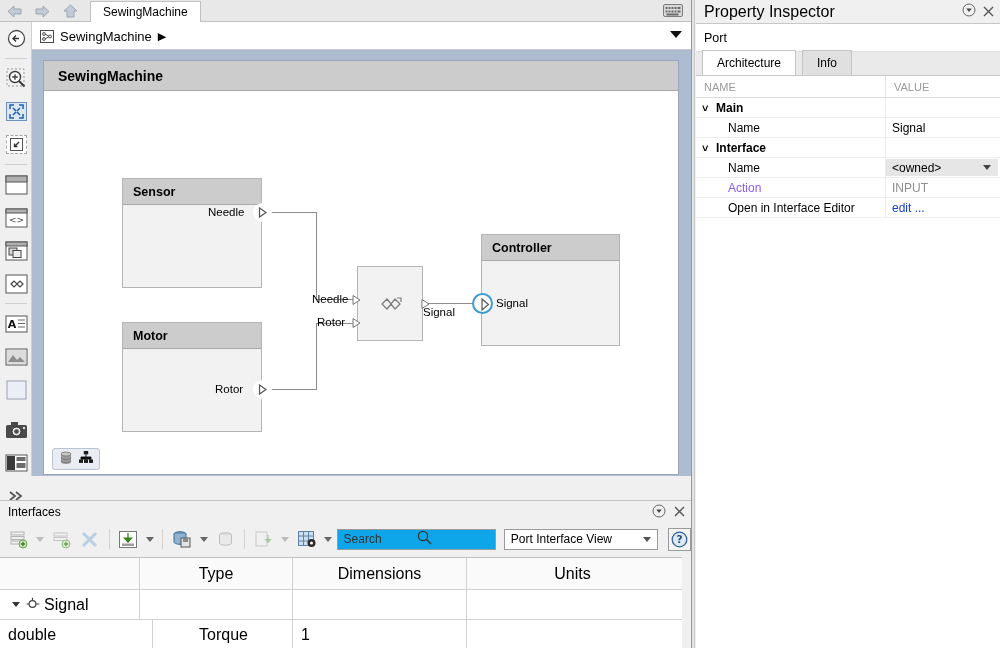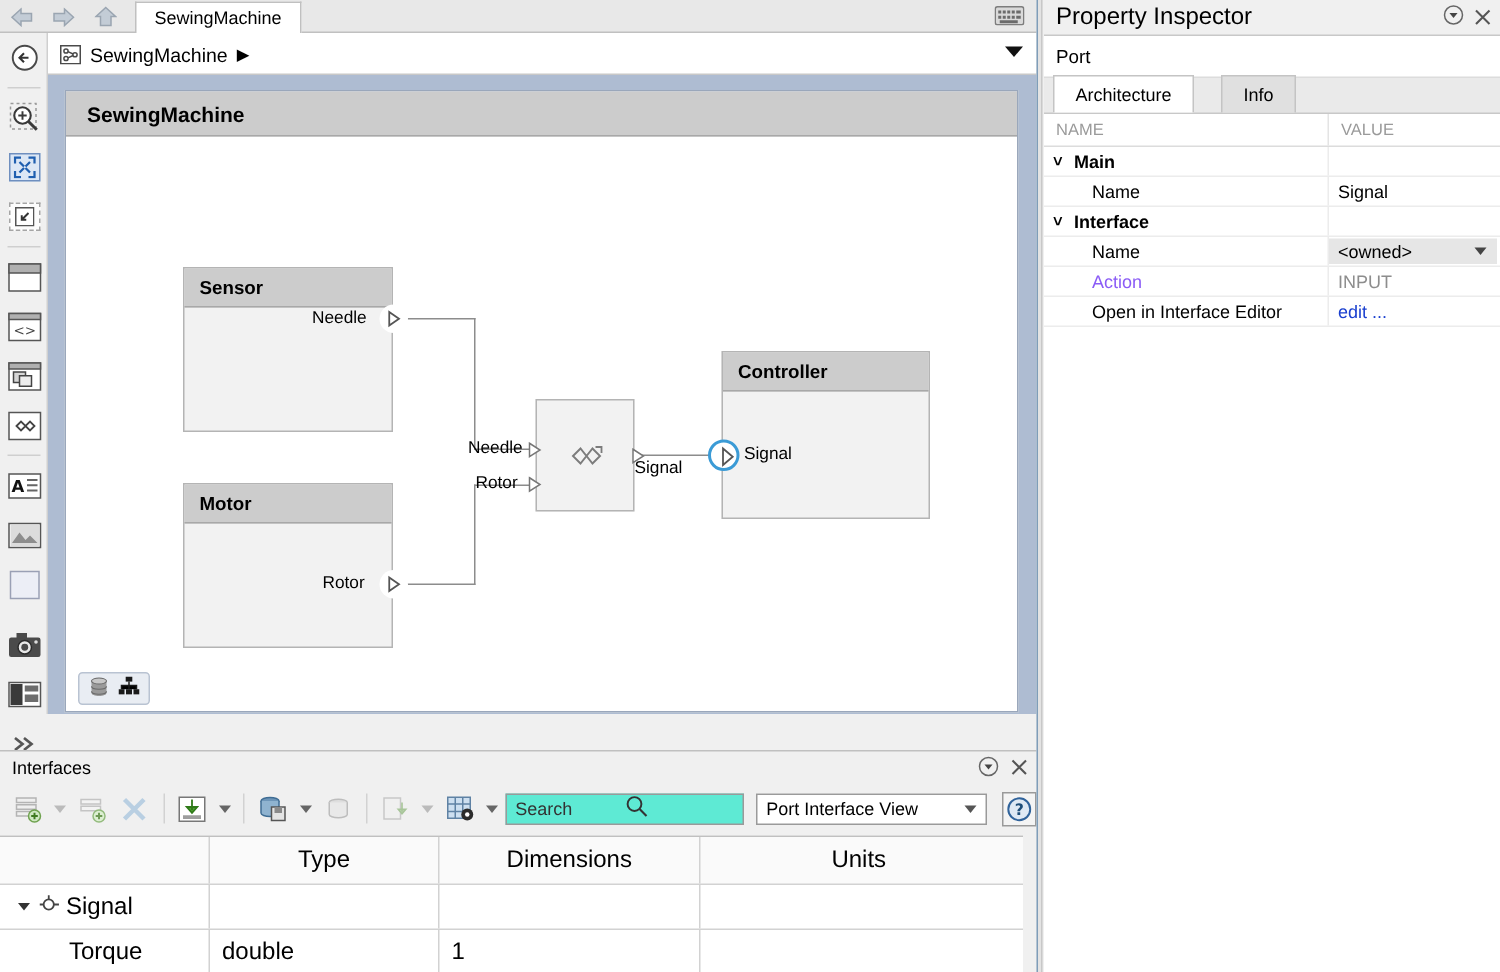--- a/index.html
+++ b/index.html
@@ -64,21 +64,21 @@
   
   .ifpanel { position:absolute; left:0; top:500px; width:691px; height:148px; background:#f0f0f0; border-top:1px solid #c0c0c0; }
   .ifhdr { position:absolute; left:0; top:0; width:691px; height:22px; display:flex; align-items:center; padding-left:8px; font-size:12px; }
   .ifhdr-btns { position:absolute; right:6px; top:3px; display:flex; gap:8px; align-items:center; }
   .iftool { position:absolute; left:0; top:24px; width:691px; height:28px; display:flex; align-items:center; gap:2px; padding-left:6px; }
   .tb-btn { width:26px; height:24px; display:flex; align-items:center; justify-content:center; }
   .tb-caret { width:13px; height:24px; display:flex; align-items:center; justify-content:center; }
   .tb-caret i { display:block; width:0;height:0;border-left:4px solid transparent;border-right:4px solid transparent;border-top:5px solid #666; }
   .tb-caret.dim i { border-top-color:#bbb; }
   .tb-sep { width:1px; height:20px; background:#d2d2d2; margin:0 4px; }
-  .searchbox { width:160px; height:21px; background:#5eead4; border:1px solid #9a9a9a; display:flex; align-items:center;
+  .searchbox { width:160px; height:21px; background:#0ea5e9; border:1px solid #9a9a9a; display:flex; align-items:center;
                padding:0 4px 0 6px; font-size:12px; color:#333; }
   .searchbox span { flex:1; }
   .viewsel { width:155px; height:21px; background:#fff; border:1px solid #9a9a9a; display:flex; align-items:center;
              padding:0 6px; font-size:12px; margin-left:6px; }
   .viewsel .cv { margin-left:auto; width:0;height:0;border-left:4px solid transparent;border-right:4px solid transparent;border-top:5px solid #555; }
   .helpbtn { margin-left:8px; width:23px; height:23px; background:#f4f4f4; border:1px solid #9a9a9a; display:flex; align-items:center; justify-content:center; }
 
   
   .iftable { position:absolute; left:0; top:56px; width:682px; height:92px; background:#fff; border-top:1px solid #c0c0c0; }
   .ifrow { display:flex; height:30px; border-bottom:1px solid #d2d2d2; }
@@ -90,21 +90,21 @@
   .tree-toggle { width:12px; display:flex; align-items:center; justify-content:center; }
   .tree-toggle i { width:0;height:0;border-left:4px solid transparent;border-right:4px solid transparent;border-top:5px solid #333; }
 
   
   .divider { position:absolute; left:691px; top:0; width:4px; height:648px; background:#e3e3e3; border-left:1px solid #7f9db9; border-right:1px solid #c8c8c8;}
   .pi { position:absolute; left:696px; top:0; width:304px; height:648px; background:#fff; }
   .pi-hdr { height:24px; background:#f0f0f0; border-bottom:1px solid #c8c8c8; display:flex; align-items:center; padding-left:8px; font-size:16px; position:relative;}
   .pi-hdr-btns { position:absolute; right:6px; top:3px; display:flex; gap:7px; align-items:center; }
   .pi-sub { height:28px; background:#fff; border-bottom:1px solid #dcdcdc; display:flex; align-items:center; padding-left:8px; font-size:12.5px; }
   .pi-tabs { height:24px; background:#eaeaea; border-bottom:1px solid #c8c8c8; display:flex; align-items:flex-end; padding-left:6px; }
-  .pi-tab { height:22px; padding:12px 14px; display:flex; align-items:center; font-size:12px; background:#e0e0e0; border:1px solid #c4c4c4; border-bottom:none; margin-right:18px; }
+  .pi-tab { height:22px; padding:12px 14px; display:flex; align-items:center; font-size:12px; background:#e0e0e0; border:1px solid #c4c4c4; border-bottom:none; margin-right:6px; }
   .pi-tab.active { background:#fff; }
   .pi-colhdr { height:22px; display:flex; border-bottom:1px solid #dcdcdc; background:#fff; }
   .pi-colhdr div { font-size:11px; color:#9a9a9a; display:flex; align-items:center; padding-left:8px; }
   .pi-col-n { width:190px; border-right:1px solid #e4e4e4; }
   .pi-col-v { flex:1; }
   .pi-row { height:20px; display:flex; border-bottom:1px solid #ececec; }
   .pi-row .n { width:190px; border-right:1px solid #ececec; display:flex; align-items:center; font-size:12px; }
   .pi-row .v { flex:1; display:flex; align-items:center; font-size:12px; padding-left:6px; }
   .pi-row.group .n { font-weight:bold; padding-left:6px; gap:5px; }
   .pi-row .n.indent { padding-left:32px; }
@@ -544,24 +544,24 @@
                 </svg>
             </span>
             <span>Signal</span>
           </div>
           <div class="ifcell c1"></div>
           <div class="ifcell c2"></div>
           <div class="ifcell c3"></div>
         </div>
 
         <div class="ifrow">
+          <div class="ifcell c1">double</div>
           <div class="ifcell c0" style="padding-left:46px;">
             <span>Torque</span>
           </div>
-          <div class="ifcell c1">double</div>
           <div class="ifcell c2">1</div>
           <div class="ifcell c3"></div>
         </div>
       </div>
     </div>
   </div>
 
   <div class="divider"></div>
 
   <div class="pi">

